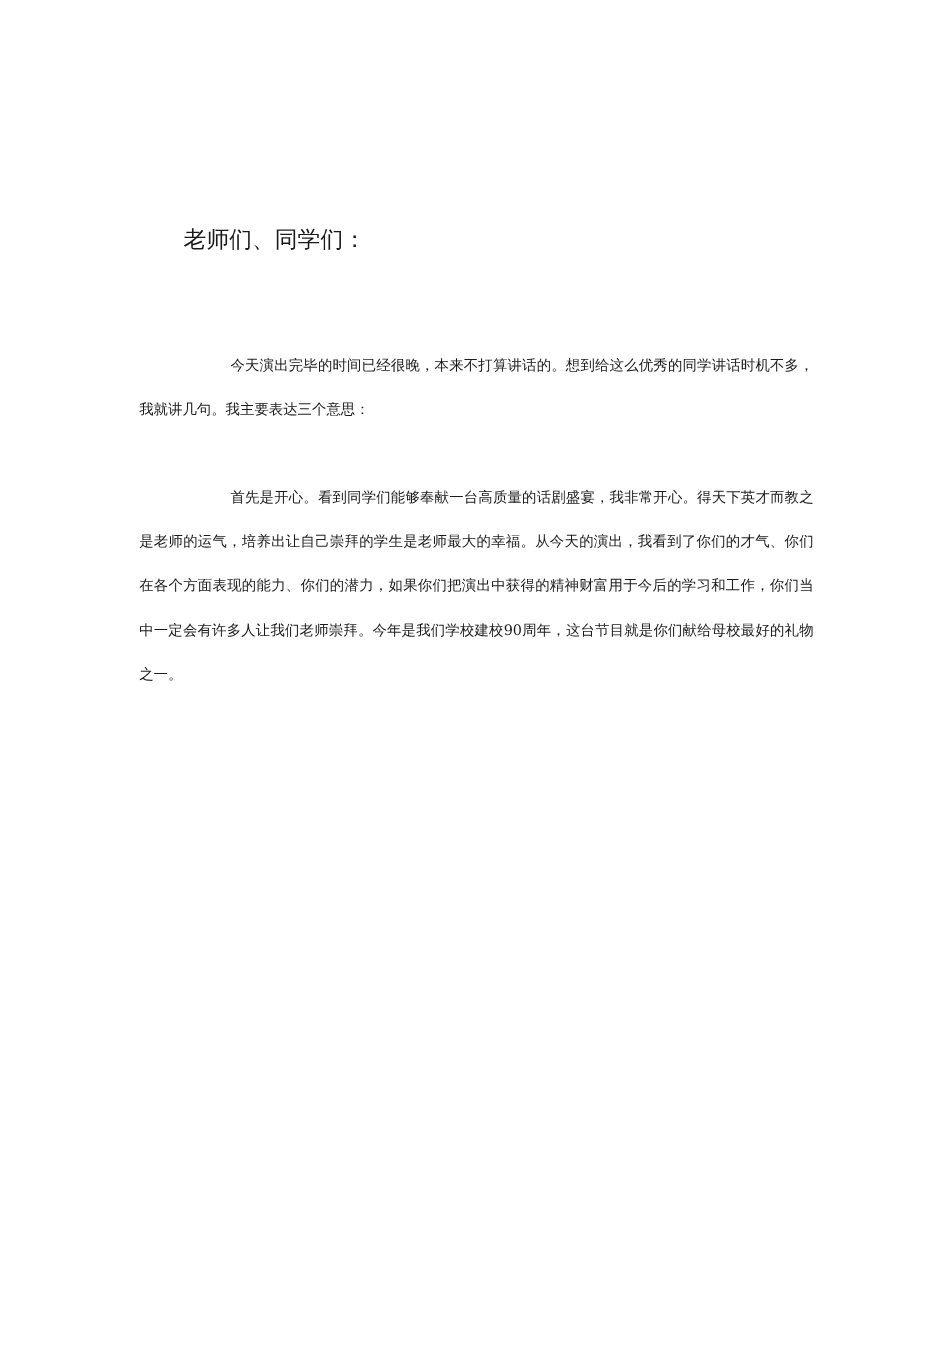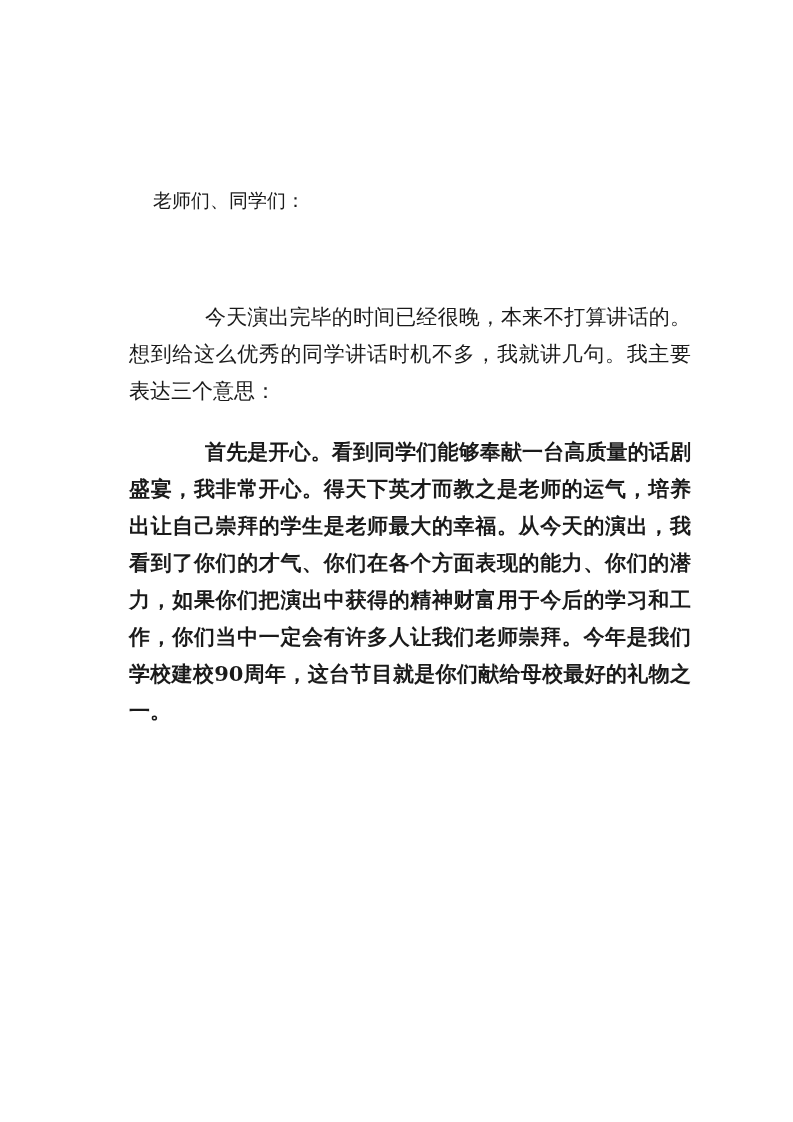--- a/index.html
+++ b/index.html
@@ -27,29 +27,29 @@
     left: 153px;
     top: 186px;
     font-size: 19px;
     line-height: 28px;
     white-space: nowrap;
   }
   .para {
     position: absolute;
     left: 116px;
     width: 562px;
-    font-size: 21px;
+    font-size: 12px;
     line-height: 37px;
     text-align: justify;
     text-indent: 76px;
-    margin: 13px;
+    margin: 0;
     word-break: break-all;
   }
   .p1 { top: 286px; }
-  .p2 { top: 420px; font-weight: bold; }
+  .p2 { top: 396px; }
   .p3 { top: 716px; }
 </style>
 </head>
 <body>
 
 <div class="page">
   <div class="salutation">老师们、同学们：</div>
 
   <p class="para p1">今天演出完毕的时间已经很晚，本来不打算讲话的。想到给这么优秀的同学讲话时机不多，我就讲几句。我主要表达三个意思：</p>
 

